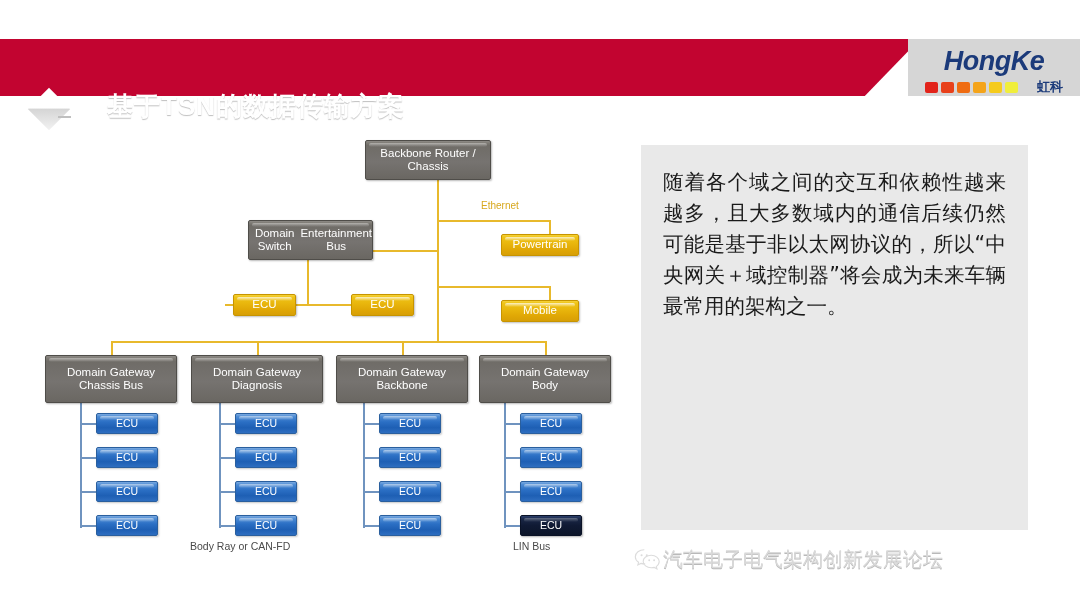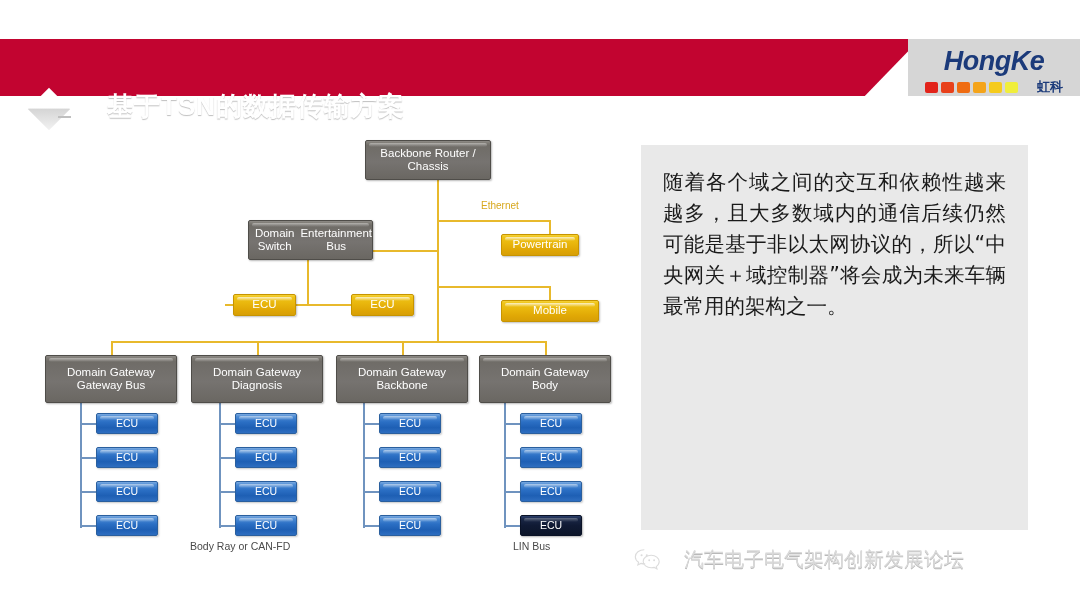--- a/index.html
+++ b/index.html
@@ -128,21 +128,21 @@
     font-size:20.5px;line-height:31px;color:#1a1a1a;
     font-family:"DejaVu Sans","Liberation Sans",sans-serif;
     text-align:justify;text-justify:inter-ideograph;
     letter-spacing:0px;
   }
   .panel p.second{margin-top:24px;}
 
   
   .footer{
     position:absolute;left:634px;top:546px;
-    display:flex;align-items:center;gap:23px;
+    display:flex;align-items:center;gap:2px;
   }
   .wechat-ic{width:27px;height:23px;position:relative;flex:0 0 auto;}
   .footer-text{
     font-size:20px;color:#d9d9d9;white-space:nowrap;
     font-family:"DejaVu Sans","Liberation Sans",sans-serif;
     text-shadow:0 1px 0 #b9b9b9;
   }
 </style>
 </head>
 <body>
@@ -196,27 +196,27 @@
       <span>Backbone Router /</span>
       <span>Chassis</span>
     </div>
 
     <div class="node grey" style="left:248px;top:110px;width:125px;height:40px;flex-direction:row;">
       <span>Domain Switch</span>
       <span>Entertainment Bus</span>
     </div>
 
     <div class="node gold" style="left:501px;top:124px;width:78px;height:22px;">Powertrain</div>
-    <div class="node gold" style="left:501px;top:190px;width:98px;height:22px;">Mobile</div>
+    <div class="node gold" style="left:501px;top:190px;width:78px;height:22px;">Mobile</div>
     <div class="node gold" style="left:233px;top:184px;width:63px;height:22px;">ECU</div>
     <div class="node gold" style="left:351px;top:184px;width:63px;height:22px;">ECU</div>
 
     <div class="node grey" style="left:45px;top:245px;width:132px;height:48px;flex-direction:column;">
       <span>Domain Gateway</span>
-      <span>Gateway Bus</span>
+      <span>Chassis Bus</span>
     </div>
     <div class="node grey" style="left:191px;top:245px;width:132px;height:48px;flex-direction:column;">
       <span>Domain Gateway</span>
       <span>Diagnosis</span>
     </div>
     <div class="node grey" style="left:336px;top:245px;width:132px;height:48px;flex-direction:column;">
       <span>Domain Gateway</span>
       <span>Backbone</span>
     </div>
     <div class="node grey" style="left:479px;top:245px;width:132px;height:48px;flex-direction:column;">

